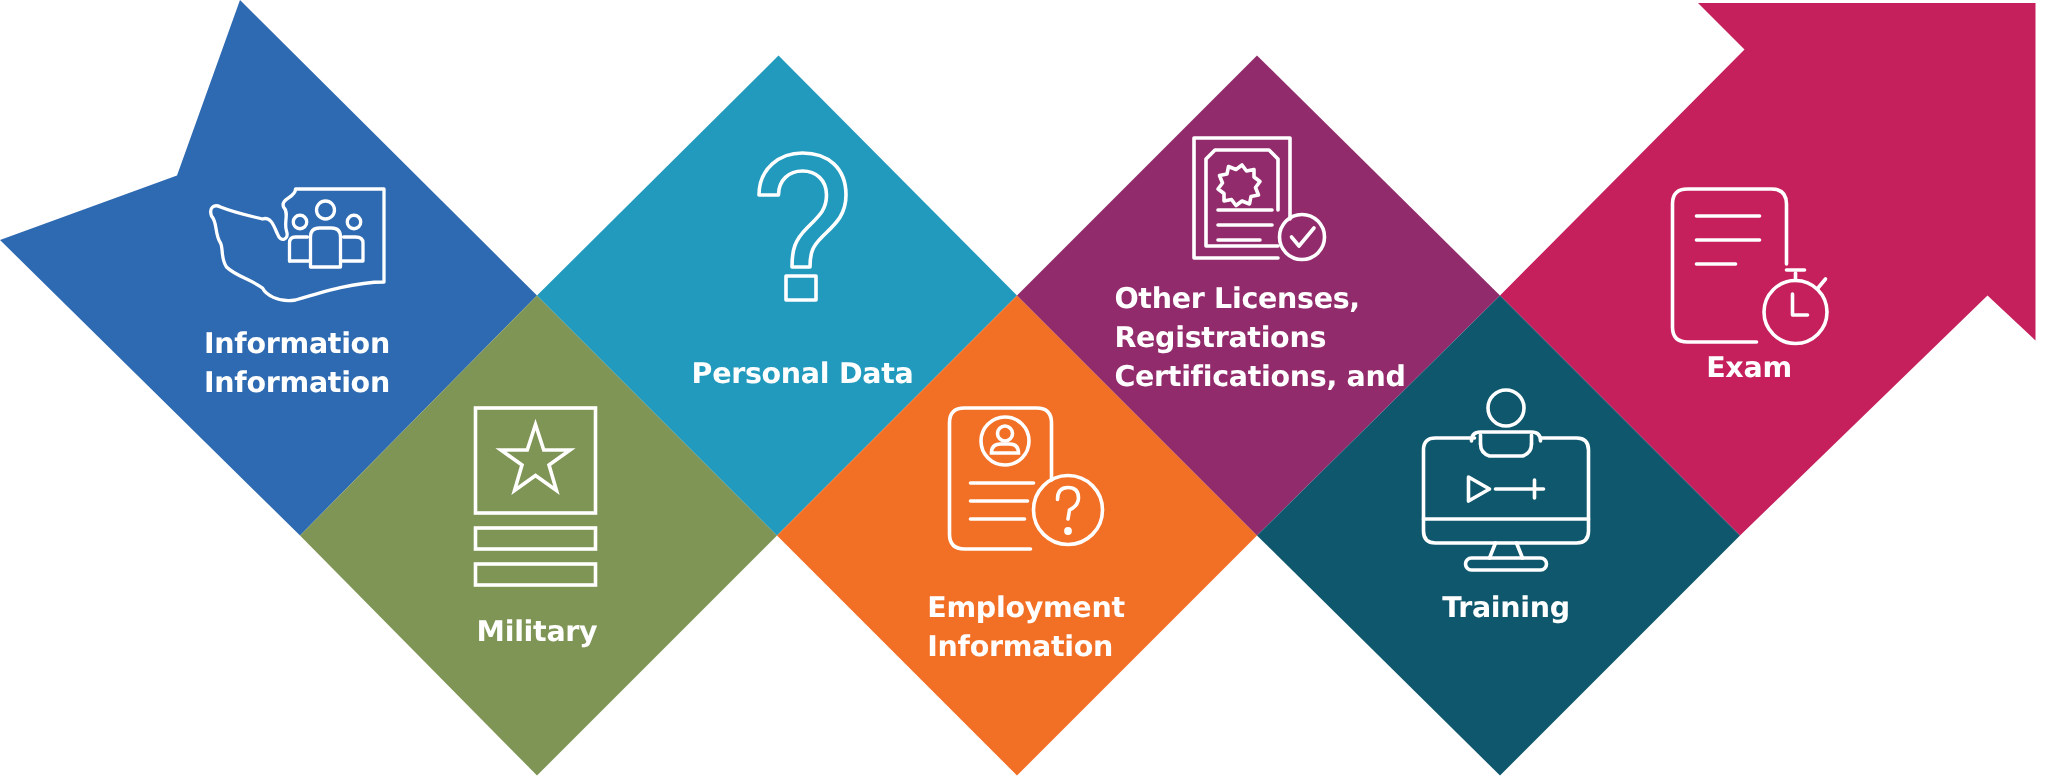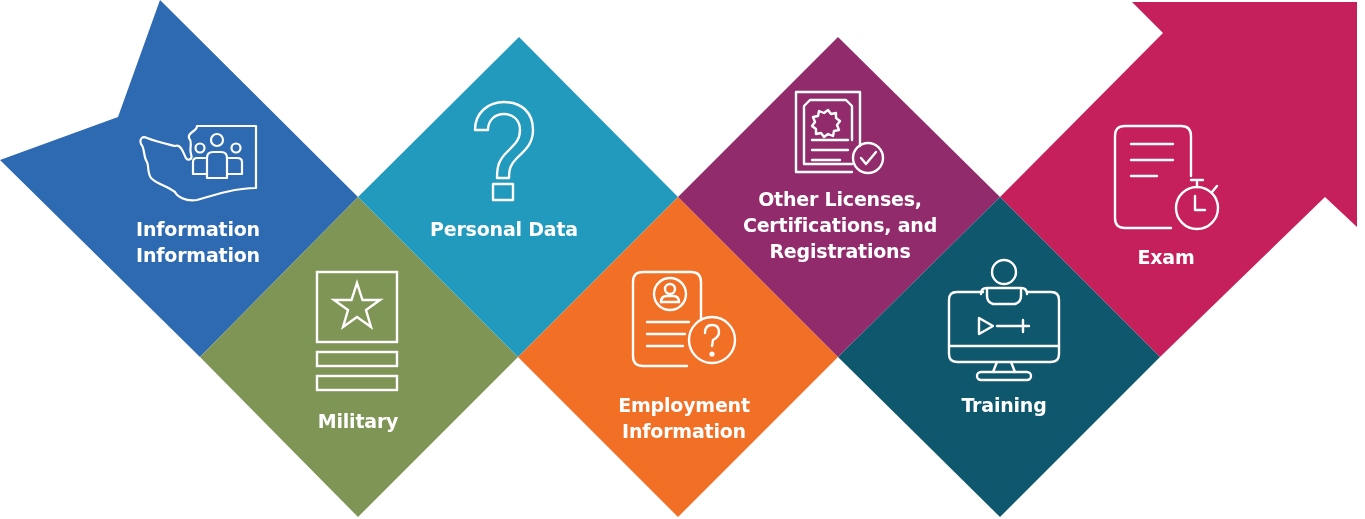--- a/index.html
+++ b/index.html
@@ -1,19 +1,19 @@
 <!DOCTYPE html>
 <html><head>
 <meta charset="utf-8">
 <style>
   html, body { margin:0; padding:0; background:#ffffff; }
   body { width:1365px; height:519px; position:relative; overflow:hidden; font-family:"DejaVu Sans", sans-serif; }
   svg.bg { position:absolute; left:0; top:0; }
   .step { position:absolute; display:flex; flex-direction:column; align-items:center; color:#fff; }
-  .label { font-weight:bold; font-size:19px; line-height:26px; text-align:center; white-space:nowrap; letter-spacing:-0.2px; }
+  .label { font-weight:bold; font-size:19px; line-height:26px; white-space:nowrap; letter-spacing:-0.2px; }
   .icon { display:block; }
 </style>
 </head>
 <body>
 
 <svg class="bg" width="1365" height="519" viewBox="0 0 1365 519">
 
   <polygon fill="#2E6AB2" points="0,160 118,117 160,0 358,197 200,357"></polygon>
 
   <polygon fill="#7F9555" points="358,197 518,357 358,517 200,357"></polygon>
@@ -51,21 +51,21 @@
     <rect x="2" y="2" width="80" height="70"></rect>
     <polygon points="42,13 47.5,30 65,30 51,40 56,57 42,47 28,57 33,40 19,30 36.5,30" stroke-linejoin="miter"></polygon>
     <rect x="2" y="82" width="80" height="14"></rect>
     <rect x="2" y="106" width="80" height="14"></rect>
   </svg>
   <div class="label" style="margin-top:12px;">
     <div>Military</div>
   </div>
 </div>
 
-<div class="step" style="left:404px; top:100px; width:200px;">
+<div class="step" style="left:435px; top:100px; width:200px;gap:20px;">
   <svg class="icon" width="66" height="104" viewBox="0 0 66 104" fill="none" stroke="#fff" stroke-width="2.4" stroke-linejoin="round">
     <path d="M4,30 C4,12 18,2 33,2 C50,2 62,12 62,30 C62,44 54,50 46,58 C40,64 38,68 38,78 L26,78 C26,66 28,60 36,52 C44,44 49,40 49,30 C49,20 42,14 33,14 C24,14 17,20 17,30 Z"></path>
     <rect x="22" y="84" width="20" height="16"></rect>
   </svg>
   <div class="label" style="margin-top:12px;">
     <div>Personal Data</div>
   </div>
 </div>
 
 <div class="step" style="left:584px; top:270px; width:200px;">
@@ -93,22 +93,22 @@
     <path d="M58,76 L10,76 L10,18 Q14,14 16,12 L52,12 Q54,14 58,18 L58,52"></path>
     <path d="M34,22 l3,4 5,-1 0,5 4,3 -3,4 2,5 -5,1 -1,5 -5,-2 -4,3 -3,-4 -5,1 0,-5 -4,-3 3,-4 -2,-5 5,-1 1,-5 5,2 z"></path>
     <line x1="18" y1="52" x2="54" y2="52"></line>
     <line x1="18" y1="62" x2="54" y2="62"></line>
     <line x1="18" y1="72" x2="46" y2="72"></line>
     <circle cx="74" cy="70" r="15"></circle>
     <path d="M67,70 L72,76 L82,64"></path>
   </svg>
   <div class="label" style="margin-top:10px;">
     <div>Other Licenses,</div>
+    <div>Registrations</div>
     <div>Certifications, and</div>
-    <div>Registrations</div>
   </div>
 </div>
 
 <div class="step" style="left:904px; top:258px; width:200px;">
   <svg class="icon" width="114" height="124" viewBox="0 0 114 124" fill="none" stroke="#fff" stroke-width="2.4" stroke-linejoin="round" stroke-linecap="round">
     <circle cx="57" cy="14" r="12"></circle>
     <path d="M34,36 Q34,30 40,30 L74,30 Q80,30 80,36"></path>
     <path d="M40,38 L40,32 M74,38 L74,32"></path>
     <path d="M40,38 Q40,44 46,46 L68,46 Q74,44 74,38"></path>
     <path d="M36,34 L10,34 Q2,34 2,42 L2,96 Q2,104 10,104 L104,104 Q112,104 112,96 L112,42 Q112,34 104,34 L80,34"></path>
@@ -129,16 +129,16 @@
     <path d="M60,104 L14,104 Q4,104 4,94 L4,12 Q4,2 14,2 L70,2 Q80,2 80,12 L80,52"></path>
     <line x1="20" y1="20" x2="62" y2="20"></line>
     <line x1="20" y1="36" x2="62" y2="36"></line>
     <line x1="20" y1="52" x2="46" y2="52"></line>
     <circle cx="86" cy="84" r="21"></circle>
     <path d="M84,72 L84,86 L94,86"></path>
     <line x1="86" y1="63" x2="86" y2="58"></line>
     <line x1="80" y1="56" x2="92" y2="56"></line>
     <line x1="101" y1="68" x2="106" y2="62"></line>
   </svg>
-  <div class="label" style="margin-top:12px;">
+  <div class="label" style="">
     <div>Exam</div>
   </div>
 </div>
 
 </body></html>

